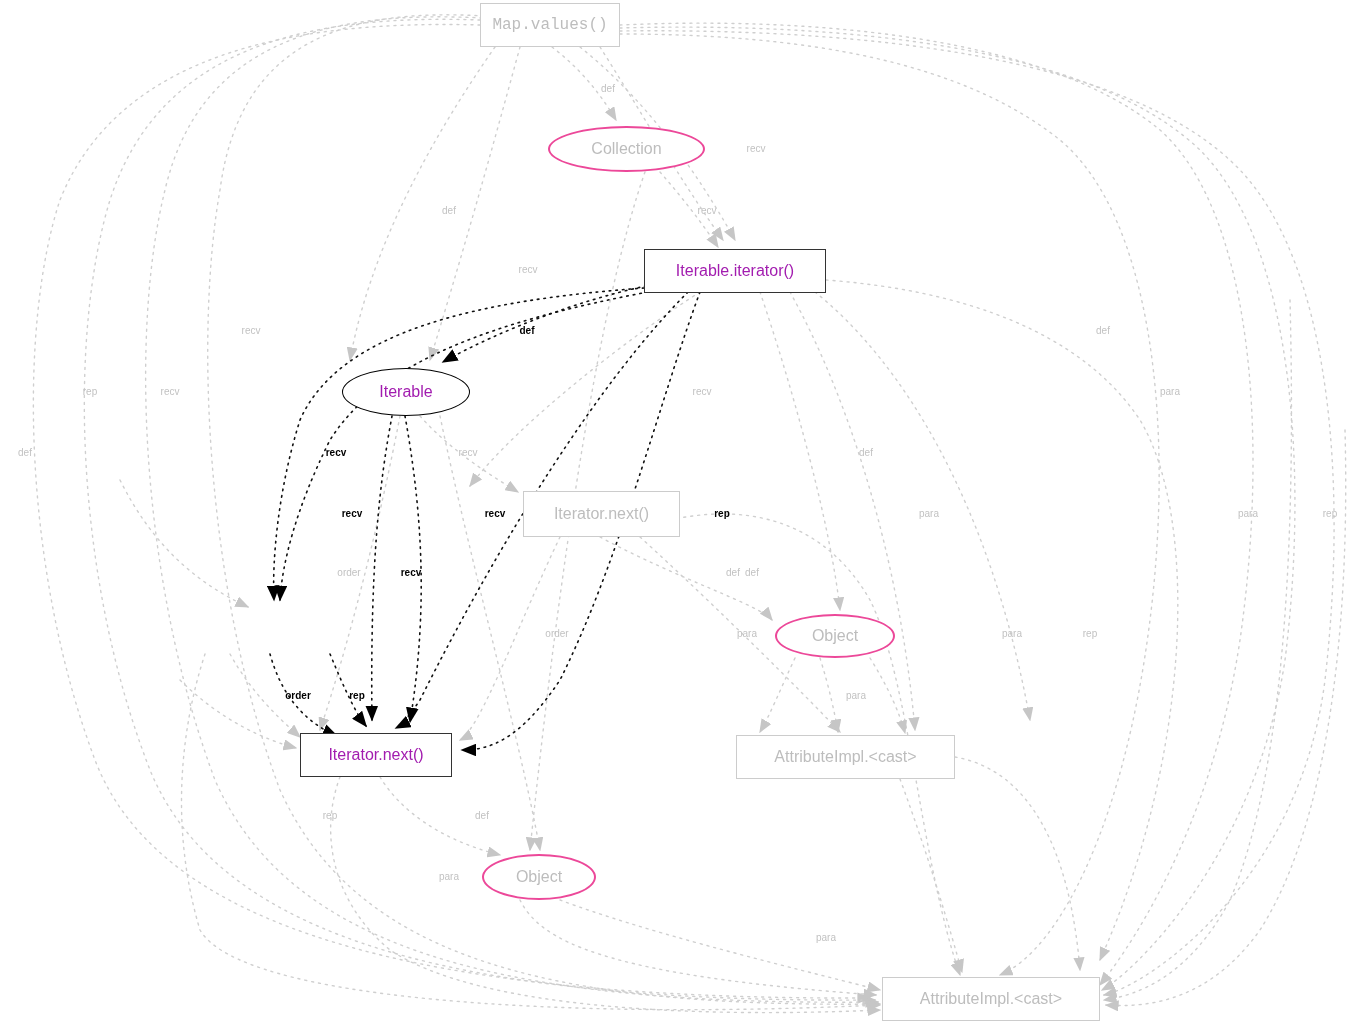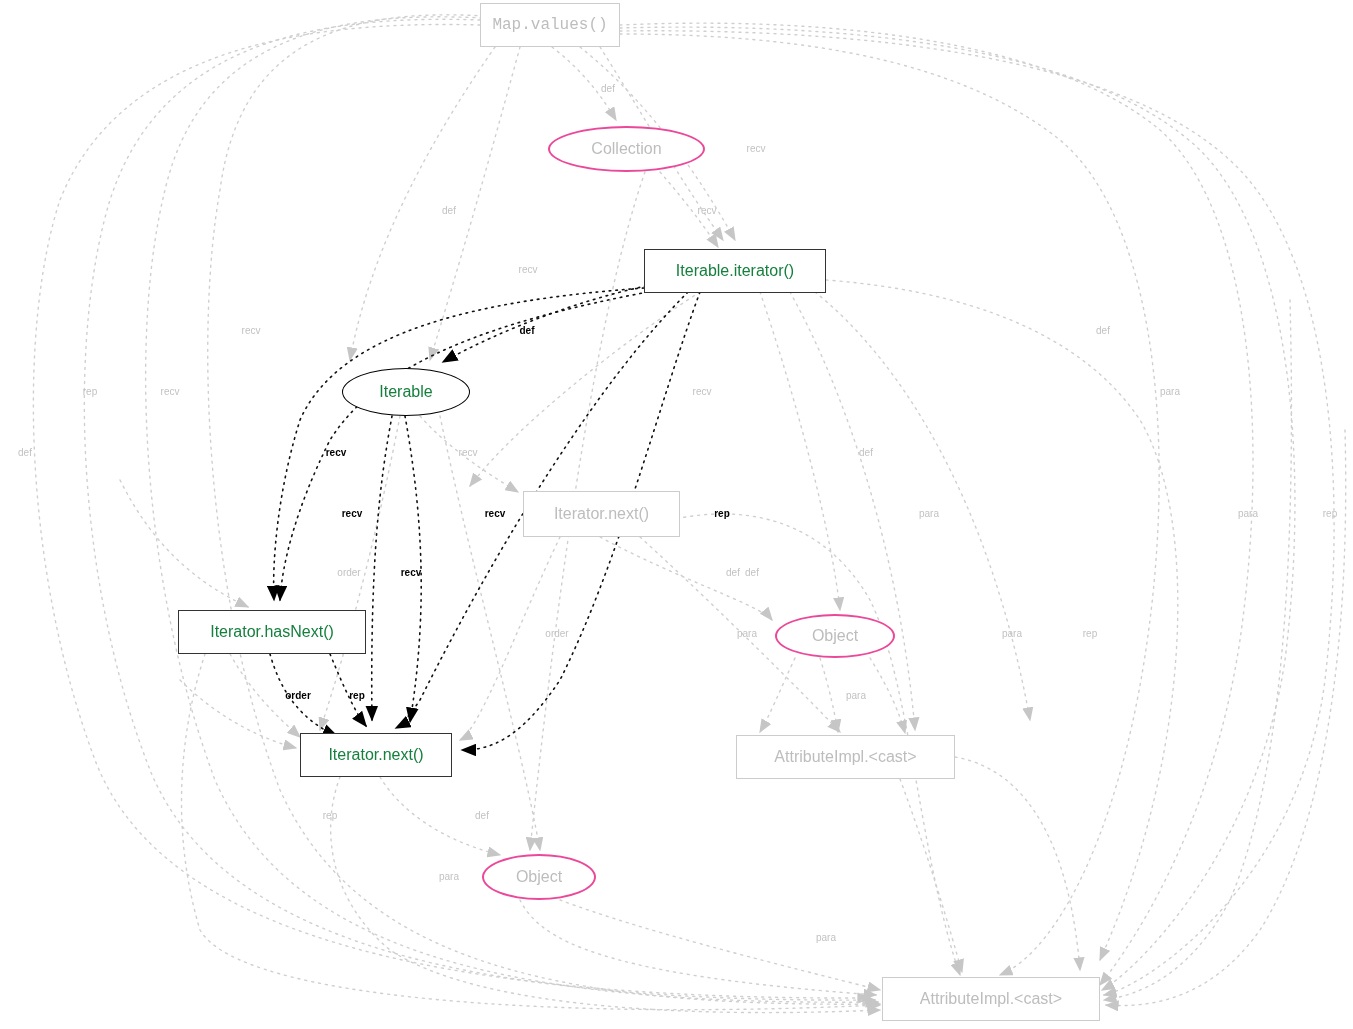--- a/index.html
+++ b/index.html
@@ -8,21 +8,21 @@
   #canvas{position:relative;width:1353px;height:1029px;background:#fff;overflow:hidden;}
   #graph{position:absolute;left:0;top:0;width:1353px;height:1029px;}
   .node{position:absolute;display:flex;align-items:center;justify-content:center;
         box-sizing:border-box;white-space:nowrap;}
   .node.box{border:1px solid #000;background:#fff;}
   .node.box.dim{border:1px solid #cccccc;}
   .node.box.strong{border:1.6px solid #333333;}
   .node.ellipse{border:1px solid #000;border-radius:50%;background:#fff;}
   .node.ellipse.dim{border:2px solid #ec4899;}
   .node-label{font-size:16px;line-height:1;}
-  .strongtext{color:#15803d;}
+  .strongtext{color:#a21caf;}
   .dimtext{color:#bdbdbd;}
   .edge-label{position:absolute;font-size:10px;line-height:1;white-space:nowrap;
               transform:translate(-50%,-50%);pointer-events:none;}
   .edge-label.strong{color:#000000;font-weight:bold;}
   .edge-label.dim{color:#c2c2c2;}
 </style>
 </head>
 <body>
 
 <div id="canvas">
@@ -126,23 +126,20 @@
   </div>
 
   <div class="node ellipse" style="left:342px;top:368px;width:128px;height:48px;border-width:1.8px;">
     <span class="node-label strongtext">Iterable</span>
   </div>
 
   <div class="node box dim" style="left:523px;top:491px;width:157px;height:46px;">
     <span class="node-label dimtext">Iterator.next()</span>
   </div>
 
-  <div class="node box strong" style="left:178px;top:610px;width:188px;height:44px;">
-    <span class="node-label strongtext">Iterator.hasNext()</span>
-  </div>
 
   <div class="node ellipse dim" style="left:775px;top:614px;width:120px;height:44px;">
     <span class="node-label dimtext">Object</span>
   </div>
 
   <div class="node box strong" style="left:300px;top:733px;width:152px;height:44px;">
     <span class="node-label strongtext">Iterator.next()</span>
   </div>
 
   <div class="node box dim" style="left:736px;top:735px;width:219px;height:44px;">

